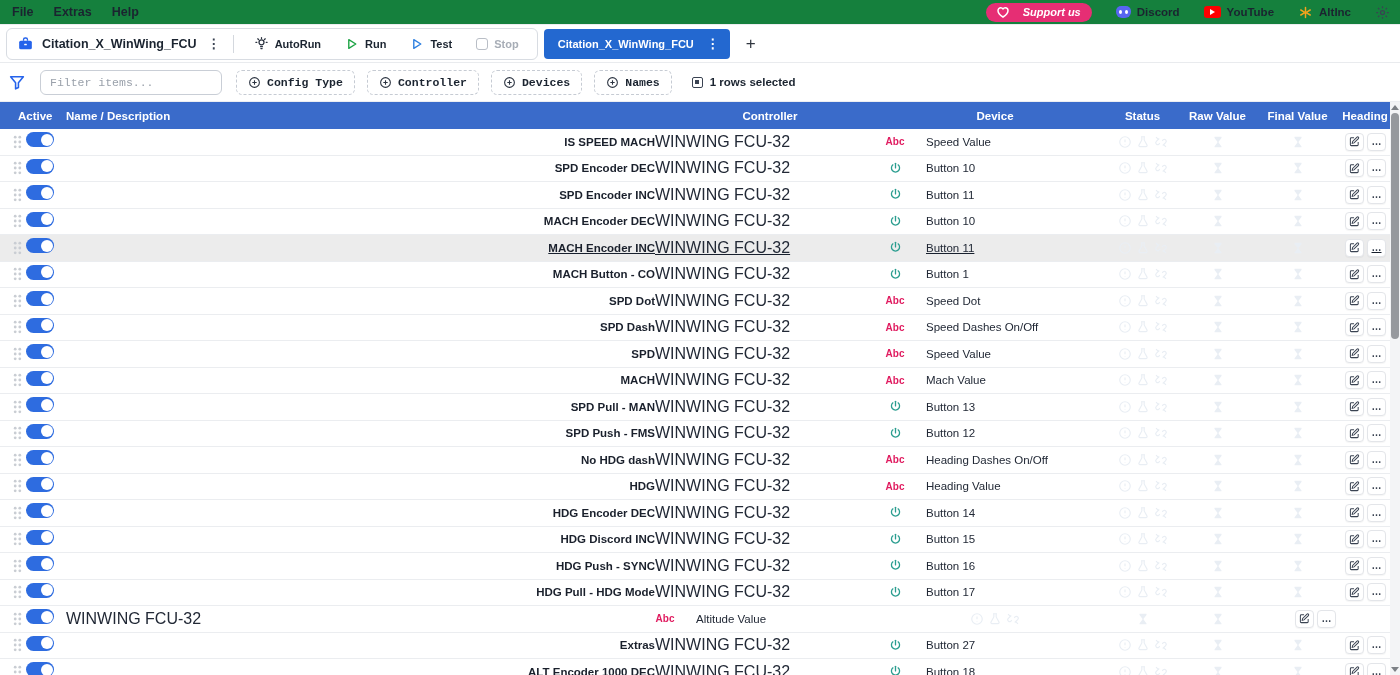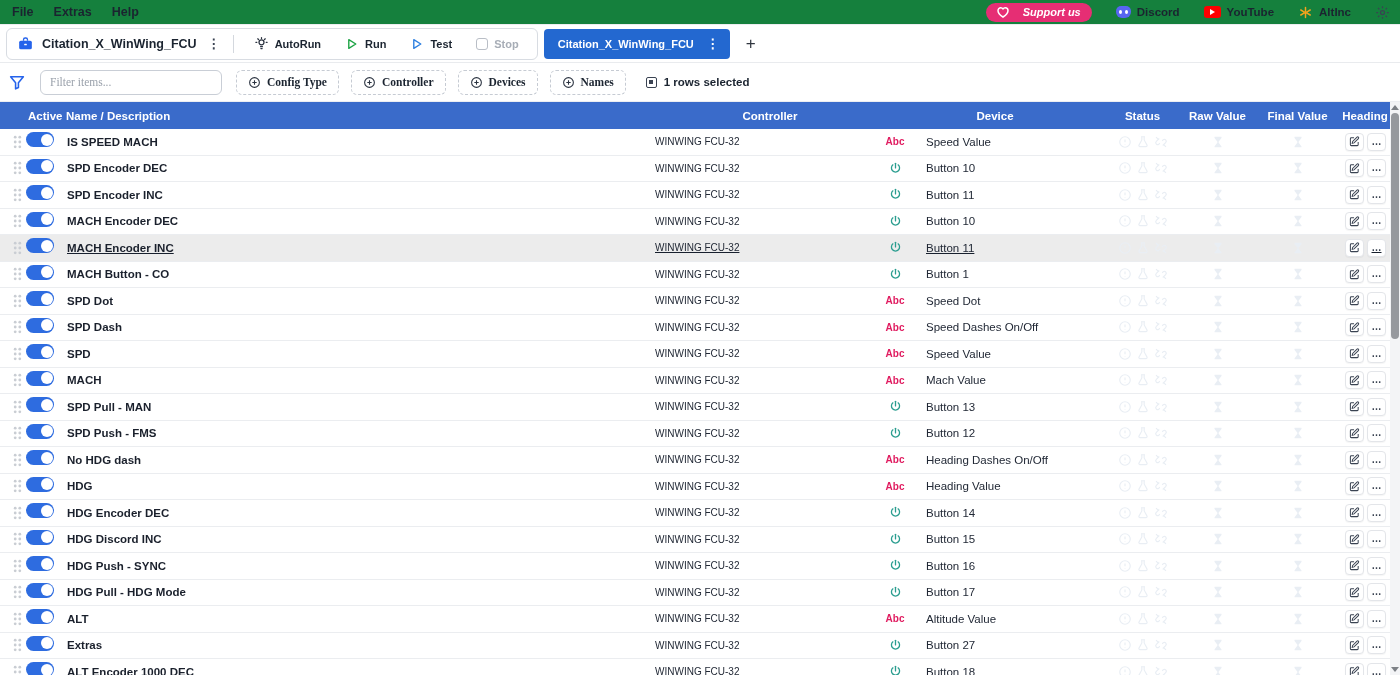--- a/index.html
+++ b/index.html
@@ -42,49 +42,49 @@
     background:#2368d0; border:none; border-radius:4px; color:#fff; padding:0 10px 0 14px;
     font-family:inherit; font-size:11px; font-weight:700; }
   .tab-active .kebab { color:#fff; }
   .tab-add { background:none; border:none; font-size:17px; color:#30363f; margin-left:10px;
     font-family:inherit; line-height:1; padding:2px 6px; }
 
   
   .filterbar { height:39px; display:flex; align-items:center; gap:14px; padding:0 8px;
     border-bottom:1px solid #eceef1; background:#fff; }
   .filter-input { width:182px; height:25px; border:1px solid #c9ced6; border-radius:6px;
-    font-family:Liberation Serif, serif; font-size:11.5px; padding:0 9px; color:#18202e; outline:none; }
+    font-family:Liberation Mono, monospace; font-size:11.5px; padding:0 9px; color:#18202e; outline:none; }
   .filter-input::placeholder { color:#9aa1ab; }
   .chip { display:flex; align-items:center; gap:6px; height:25px; padding:0 11px;
-    border:1px dashed #c6cbd3; border-radius:6px; background:#fff; font-family:Liberation Serif, serif;
+    border:1px dashed #c6cbd3; border-radius:6px; background:#fff; font-family:Liberation Mono, monospace;
     font-size:11.5px; font-weight:700; color:#1b2430; }
   .chips { display:flex; align-items:center; gap:12px; }
   .sel-status { display:flex; align-items:center; gap:7px; font-size:11.5px; font-weight:700;
     color:#1b2430; margin-left:6px; }
   .sel-icon { width:11px; height:11px; border:1.6px solid #3a4352; border-radius:2px;
     display:flex; align-items:center; justify-content:center; }
   .sel-icon:before { content:""; width:4px; height:4px; background:#3a4352; }
 
   
   .table-wrap { position:relative; height:573px; }
   .grid-row { display:grid; grid-template-columns:26px 40px 589px 230px 220px 75px 75px 85px 50px; }
   .thead { background:#3a6bca; color:#fff; height:27px; width:1390px; align-items:center; }
   .th { font-size:11.5px; font-weight:700; white-space:nowrap; }
   .th.c { text-align:center; } .th.l { text-align:left; }
-  .th-active { grid-column:1 / 3; padding-left:28px; }
+  .th-active { grid-column:1 / 3; padding-left:18px; }
   .tbody { width:1390px; }
   .row { height:26.5px; align-items:center; border-bottom:1px solid #ebedf0; background:#fff; }
   .row.selected { background:#ececec;text-decoration:underline; }
   .cell-drag { display:flex; justify-content:flex-end; padding-right:4px; }
   .toggle { width:28px; height:15px; background:#2e6ce0; border:none; border-radius:8px;
     position:relative; margin-left:0; }
   .toggle:after { content:""; position:absolute; top:1.5px; right:1.5px; width:12px; height:12px;
     border-radius:50%; background:#fff; }
-  .cell-name { font-size:11.5px; font-weight:700; color:#1a202c; padding-left:1px; white-space:nowrap; }
-  .cell-ctrl { font-size:10px; color:#222936; white-space:nowrap; }
+  .cell-name { font-size:11.5px; font-weight:700; color:#1a202c; padding-left:1px; white-space:nowrap;text-align:right; }
+  .cell-ctrl { font-size:16px; color:#222936; white-space:nowrap; }
   .cell-dev { display:flex; align-items:center; gap:21px; font-size:11.5px; color:#222936; white-space:nowrap; }
   .abc-badge { color:#e01b5f; font-size:10px; font-weight:800; letter-spacing:0; width:20px; text-align:center; }
   .dev-ico { width:20px; display:flex; justify-content:center; }
   .ghosts { display:flex; align-items:center; justify-content:center; gap:4px; }
   .cell-actions { display:flex; align-items:center; justify-content:flex-end; gap:3px; padding-right:4px; }
   .act-btn { width:19px; height:18px; background:#fff; border:1px solid #e3e5e9; border-radius:4px;
     display:flex; align-items:center; justify-content:center; color:#3a4352; font-size:10px;
     font-weight:700; font-family:inherit; line-height:1; padding:0; box-shadow:0 1px 1px rgba(0,0,0,.04); }
 
   
@@ -1255,21 +1255,20 @@
       <svg width="9" height="14" viewBox="0 0 9 14" fill="#c9cdd3">
             <circle cx="2.2" cy="2.2" r="1.4"></circle>
             <circle cx="6.8" cy="2.2" r="1.4"></circle>
             <circle cx="2.2" cy="7" r="1.4"></circle>
             <circle cx="6.8" cy="7" r="1.4"></circle>
             <circle cx="2.2" cy="11.8" r="1.4"></circle>
             <circle cx="6.8" cy="11.8" r="1.4"></circle>
           </svg>
     </div>
     <div><button class="toggle"></button></div>
-    <div class="cell-name">ALT</div>
     <div class="cell-ctrl">WINWING FCU-32</div>
     <div class="cell-dev">
       <span class="dev-ico">
             <span class="abc-badge">Abc</span>
           </span>
       <span>Altitude Value</span>
     </div>
     <div class="ghosts">
       <svg width="14" height="14" viewBox="0 0 24 24" fill="none" stroke="#e9eef4" stroke-width="2">
             <circle cx="12" cy="12" r="9"></circle>

